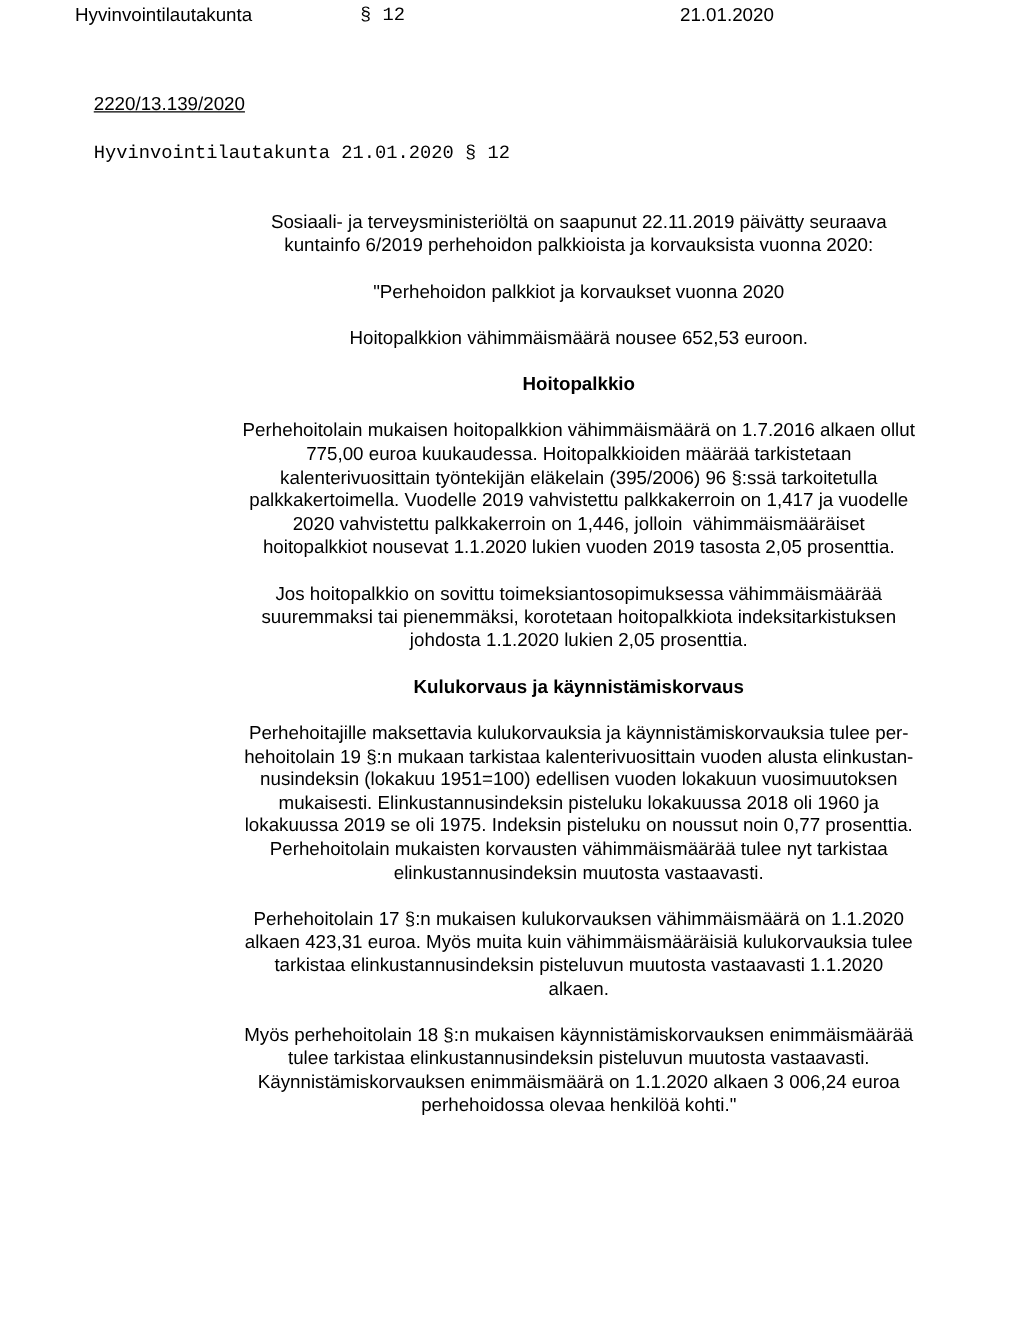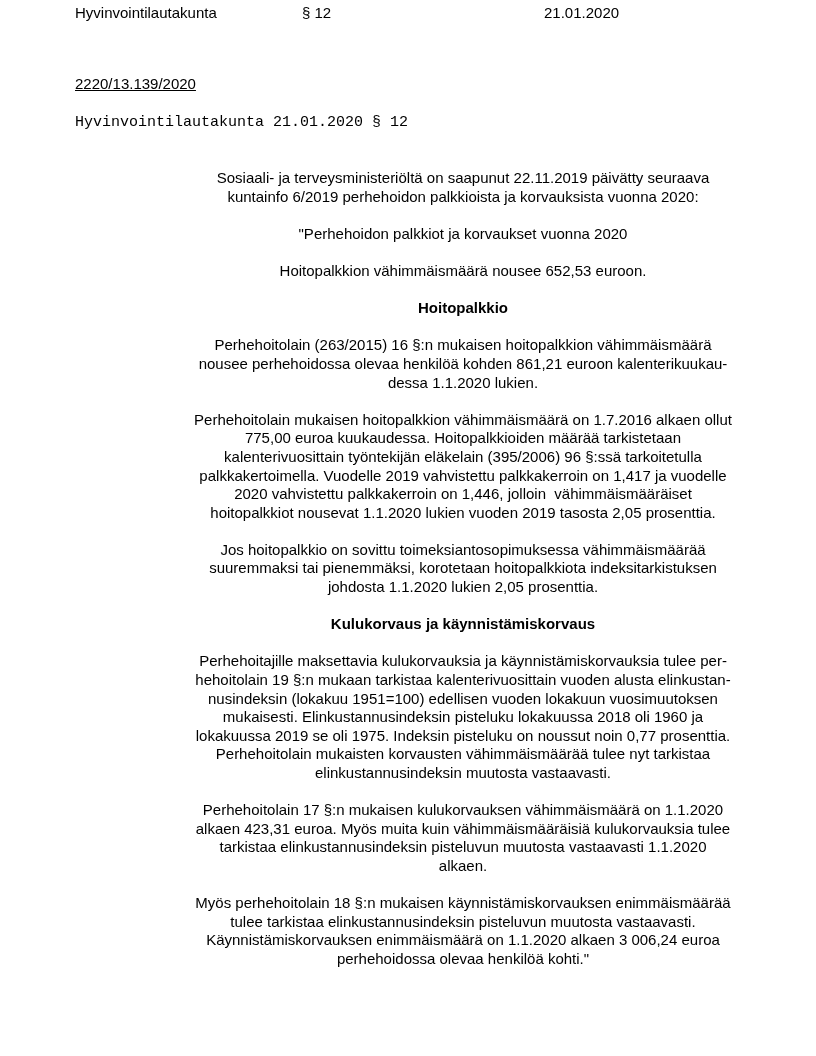--- a/index.html
+++ b/index.html
@@ -16,22 +16,22 @@
     font-family: "Liberation Sans", "DejaVu Sans", sans-serif;
     overflow: hidden;
   }
   .hdr-item {
     position: absolute;
     top: 3px;
     font-size: 15px;
     line-height: 19px;
     white-space: nowrap;
   }
-  .hdr-committee { left: 75px; }
-  .hdr-section   { left: 302px; }
+  .hdr-committee { left: 60px; }
+  .hdr-section   { left: 288px; font-family: Liberation Mono, monospace; }
   .hdr-date      { left: 544px; }
   .doc-title {
     position: absolute;
     top: 33px;
     left: 75px;
     margin: 0;
     font-size: 18px;
     font-weight: bold;
     line-height: 23px;
     white-space: nowrap;
@@ -82,23 +82,20 @@
   <div class="case-number">2220/13.139/2020</div>
 
   <div class="meeting-ref">Hyvinvointilautakunta 21.01.2020 § 12</div>
 
   <main class="doc-body">
       <p class="block paragraph">Sosiaali- ja terveysministeriöltä on saapunut 22.11.2019 päivätty seuraava
 kuntainfo 6/2019 perhehoidon palkkioista ja korvauksista vuonna 2020:</p>
       <p class="block paragraph">"Perhehoidon palkkiot ja korvaukset vuonna 2020</p>
       <p class="block paragraph">Hoitopalkkion vähimmäismäärä nousee 652,53 euroon.</p>
       <p class="block heading">Hoitopalkkio</p>
-      <p class="block paragraph">Perhehoitolain (263/2015) 16 §:n mukaisen hoitopalkkion vähimmäismäärä
-nousee perhehoidossa olevaa henkilöä kohden 861,21 euroon kalenterikuukau-
-dessa 1.1.2020 lukien.</p>
       <p class="block paragraph">Perhehoitolain mukaisen hoitopalkkion vähimmäismäärä on 1.7.2016 alkaen ollut
 775,00 euroa kuukaudessa. Hoitopalkkioiden määrää tarkistetaan
 kalenterivuosittain työntekijän eläkelain (395/2006) 96 §:ssä tarkoitetulla
 palkkakertoimella. Vuodelle 2019 vahvistettu palkkakerroin on 1,417 ja vuodelle
 2020 vahvistettu palkkakerroin on 1,446, jolloin  vähimmäismääräiset
 hoitopalkkiot nousevat 1.1.2020 lukien vuoden 2019 tasosta 2,05 prosenttia.</p>
       <p class="block paragraph">Jos hoitopalkkio on sovittu toimeksiantosopimuksessa vähimmäismäärää
 suuremmaksi tai pienemmäksi, korotetaan hoitopalkkiota indeksitarkistuksen
 johdosta 1.1.2020 lukien 2,05 prosenttia.</p>
       <p class="block heading">Kulukorvaus ja käynnistämiskorvaus</p>

